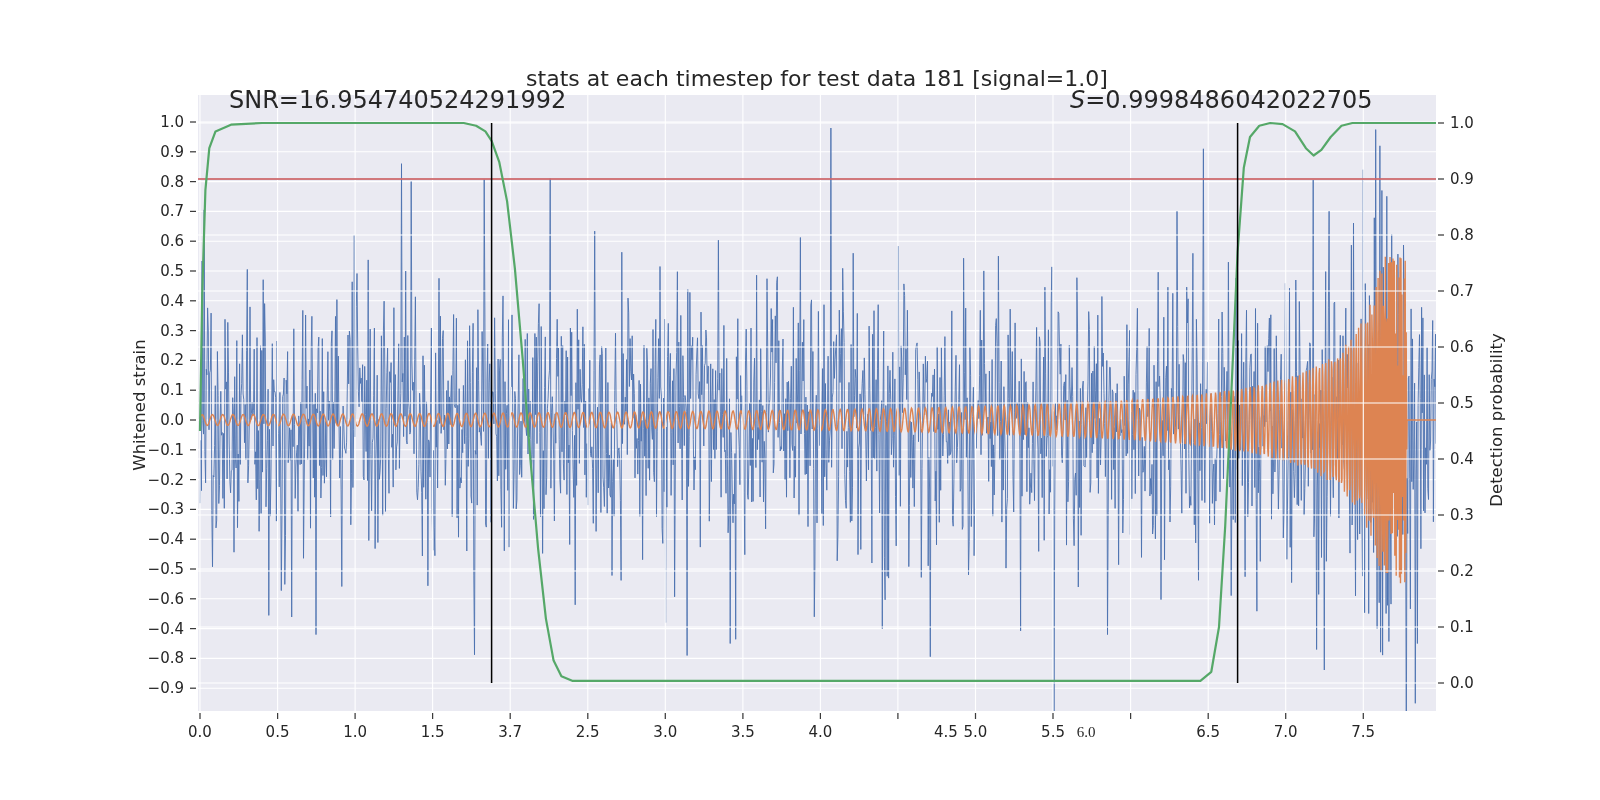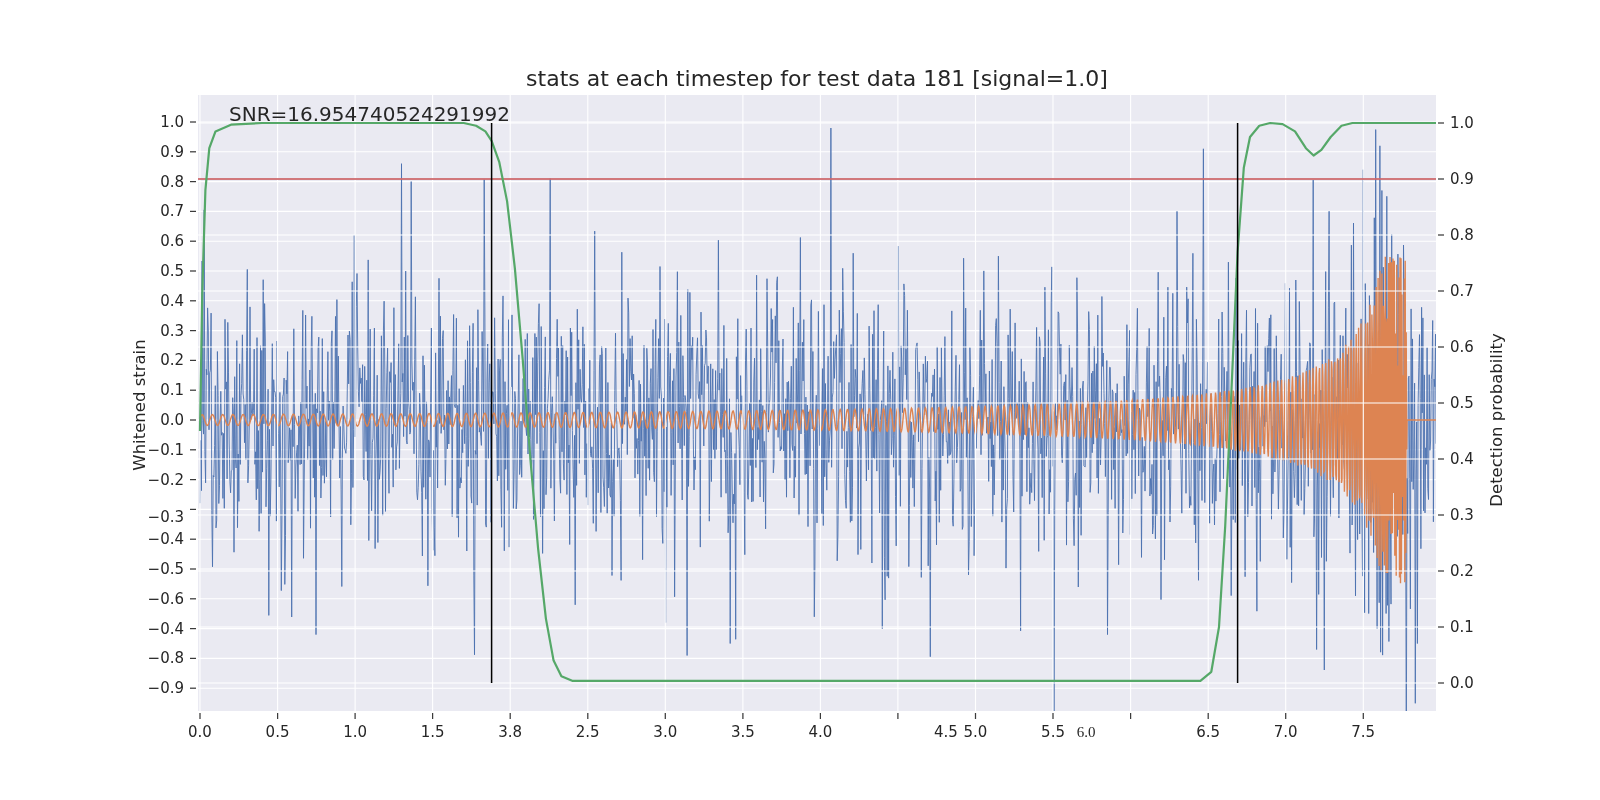--- a/index.html
+++ b/index.html
@@ -1,21 +1,21 @@
 <!DOCTYPE html>
 <html><head>
 <meta charset="utf-8">
 <style>
   html,body{margin:0;padding:0;background:#fff;}
   #fig{position:relative;width:1600px;height:800px;background:#ffffff;overflow:hidden;
        font-family:"DejaVu Sans",sans-serif;color:#262626;}
   #chart-svg{position:absolute;left:0;top:0;}
   .title{position:absolute;left:217px;top:66px;width:1200px;text-align:center;
          font-size:22px;color:#262626;}
-  .ann{position:absolute;top:102px;font-size:20px;color:#262626;white-space:nowrap;}
+  .ann{position:absolute;top:86px;font-size:24px;color:#262626;white-space:nowrap;}
   .it{font-style:italic;}
   .ann sub{font-size:70%;font-style:italic;}
   .tick-label{position:absolute;font-size:15px;color:#262626;line-height:20px;white-space:nowrap;}
   .tl-left{text-align:right;width:64px;}
   .tl-right{text-align:left;width:64px;}
   .tl-bottom{text-align:center;width:48px;}
   .axlab{position:absolute;font-size:16.5px;color:#262626;text-align:center;}
   .axlab-x{left:217px;top:742px;width:1200px;}
   .axlab-rot{width:300px;height:22px;line-height:22px;transform:rotate(-90deg);transform-origin:center center;}
   .legend{position:absolute;left:1142px;top:666px;width:226px;height:48px;
@@ -145,38 +145,41 @@
         <line x1="1285.7" x2="1285.7" y1="713" y2="719"></line>
         <line x1="1363.3" x2="1363.3" y1="713" y2="719"></line>
       </g>
     </svg>
 
   <div class="title">stats at each timestep for test data 181 [signal=1.0]</div>
 
   <div class="ann" style="left:229px;">
     <span>SNR=16.954740524291992</span>
   </div>
+  <div class="ann" style="left:1070px;">
+    <span class="it">S</span><span>=0.9998486042022705</span>
+  </div>
 
   <div class="axlab axlab-rot" style="left:-10px;top:394px;">Whitened strain</div>
   <div class="axlab axlab-rot" style="left:1347px;top:409px;">Detection probability</div>
 
 <div class="tick-label tl-left" style="left: 120px; top: 112px;">1.0</div>
     <div class="tick-label tl-left" style="left: 120px; top: 141.8px;">0.9</div>
     <div class="tick-label tl-left" style="left: 120px; top: 171.6px;">0.8</div>
     <div class="tick-label tl-left" style="left: 120px; top: 201.4px;">0.7</div>
     <div class="tick-label tl-left" style="left: 120px; top: 231.2px;">0.6</div>
     <div class="tick-label tl-left" style="left: 120px; top: 261px;">0.5</div>
     <div class="tick-label tl-left" style="left: 120px; top: 290.8px;">0.4</div>
     <div class="tick-label tl-left" style="left: 120px; top: 320.6px;">0.3</div>
     <div class="tick-label tl-left" style="left: 120px; top: 350.4px;">0.2</div>
     <div class="tick-label tl-left" style="left: 120px; top: 380.2px;">0.1</div>
     <div class="tick-label tl-left" style="left: 120px; top: 410px;">0.0</div>
     <div class="tick-label tl-left" style="left: 120px; top: 439.8px;">−0.1</div>
     <div class="tick-label tl-left" style="left: 120px; top: 469.6px;">−0.2</div>
-    <div class="tick-label tl-left" style="left: 120px; top: 499.4px; margin-top: 8px;">−0.3</div>
+    <div class="tick-label tl-left" style="left: 120px; top: 499.4px;">−0.3</div>
     <div class="tick-label tl-left" style="left: 120px; top: 529.2px;">−0.4</div>
     <div class="tick-label tl-left" style="left: 120px; top: 559px;">−0.5</div>
     <div class="tick-label tl-left" style="left: 120px; top: 588.8px;">−0.6</div>
     <div class="tick-label tl-left" style="left: 120px; top: 618.6px;">−0.4</div>
     <div class="tick-label tl-left" style="left: 120px; top: 648.4px;">−0.8</div>
     <div class="tick-label tl-left" style="left: 120px; top: 678.2px;">−0.9</div>
     <div class="tick-label tl-right" style="left: 1450px; top: 113px;">1.0</div>
     <div class="tick-label tl-right" style="left: 1450px; top: 169px;">0.9</div>
     <div class="tick-label tl-right" style="left: 1450px; top: 225px;">0.8</div>
     <div class="tick-label tl-right" style="left: 1450px; top: 281px;">0.7</div>
@@ -184,21 +187,21 @@
     <div class="tick-label tl-right" style="left: 1450px; top: 393px;">0.5</div>
     <div class="tick-label tl-right" style="left: 1450px; top: 449px;">0.4</div>
     <div class="tick-label tl-right" style="left: 1450px; top: 505px;">0.3</div>
     <div class="tick-label tl-right" style="left: 1450px; top: 561px;">0.2</div>
     <div class="tick-label tl-right" style="left: 1450px; top: 617px;">0.1</div>
     <div class="tick-label tl-right" style="left: 1450px; top: 673px;">0.0</div>
     <div class="tick-label tl-bottom" style="left: 176px; top: 722px;">0.0</div>
     <div class="tick-label tl-bottom" style="left: 253.55px; top: 722px;">0.5</div>
     <div class="tick-label tl-bottom" style="left: 331.1px; top: 722px;">1.0</div>
     <div class="tick-label tl-bottom" style="left: 408.65px; top: 722px;">1.5</div>
-    <div class="tick-label tl-bottom" style="left: 486.2px; top: 722px;">3.8</div>
+    <div class="tick-label tl-bottom" style="left: 486.2px; top: 722px;">3.7</div>
     <div class="tick-label tl-bottom" style="left: 563.75px; top: 722px;">2.5</div>
     <div class="tick-label tl-bottom" style="left: 641.3px; top: 722px;">3.0</div>
     <div class="tick-label tl-bottom" style="left: 718.85px; top: 722px;">3.5</div>
     <div class="tick-label tl-bottom" style="left: 796.4px; top: 722px;">4.0</div>
     <div class="tick-label tl-bottom" style="left: 922px; top: 722px;">4.5</div>
     <div class="tick-label tl-bottom" style="left: 951.5px; top: 722px;">5.0</div>
     <div class="tick-label tl-bottom" style="left: 1029.05px; top: 722px;">5.5</div>
     <div class="tick-label tl-bottom" style="left: 1062px; top: 722px; font-family: Liberation Serif, serif;">6.0</div>
     <div class="tick-label tl-bottom" style="left: 1184.15px; top: 722px;">6.5</div>
     <div class="tick-label tl-bottom" style="left: 1261.7px; top: 722px;">7.0</div>

